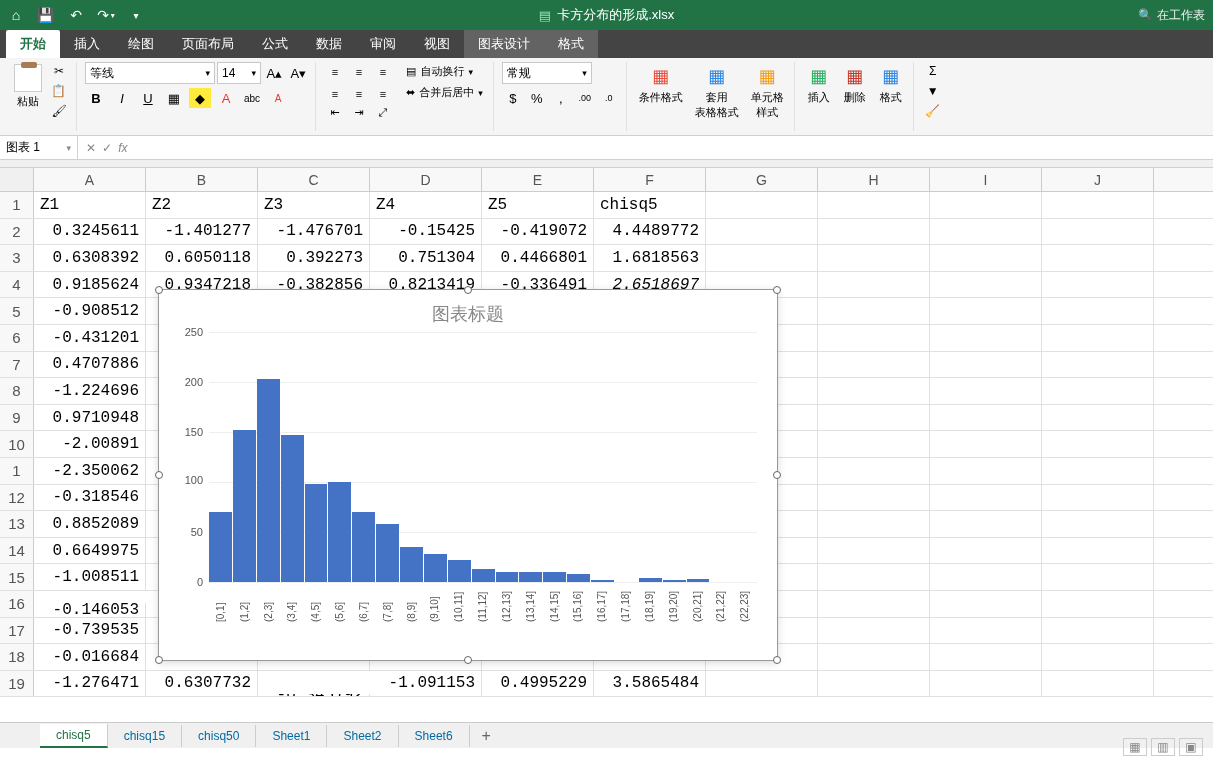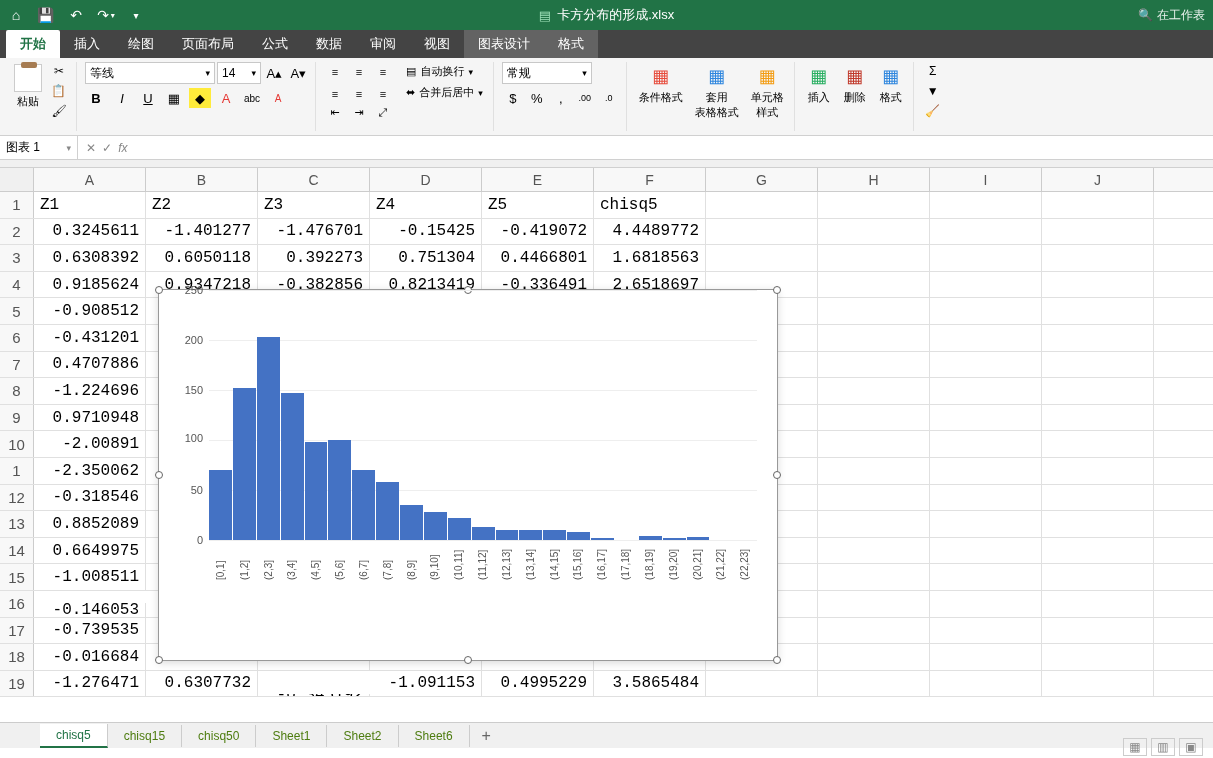--- a/index.html
+++ b/index.html
@@ -54,21 +54,21 @@
 .chart-body { position:relative; height:290px; margin:0 20px 0 50px; }
 .y-axis { position:absolute; left:-42px; top:0; height:250px; width:40px; }
 .y-tick { position:absolute; right:4px; font-size:11px; color:#555; transform:translateY(-50%); }
 .gridline { position:absolute; left:0; right:0; border-top:1px solid #eee; }
 .bars { position:absolute; left:0; right:0; bottom:40px; height:250px; display:flex; align-items:flex-end; gap:1px; }
 .bar { flex:1; background:#4472c4; }
 .x-labels { position:absolute; left:0; right:0; bottom:0; height:38px; display:flex; }
 .x-label { flex:1; font-size:10px; color:#555; writing-mode:vertical-rl; text-align:right; transform:rotate(180deg); display:flex; align-items:center; justify-content:flex-start; }
 .overlay-text { position:absolute; left:310px; top:360px; font-size:54px; color:#e74c3c; font-family:"KaiTi","STKaiti",serif; letter-spacing:4px; white-space:nowrap; text-shadow:0 0 1px rgba(0,0,0,.1); z-index:5; }
 .sheet-tabs { position:absolute; bottom:10px; left:0; right:0; height:26px; background:#f0f0f0; display:flex; align-items:center; border-top:1px solid #ccc; padding-left:40px; font-size:12px; }
-.sheet-tab { padding:4px 16px; border-right:1px solid #ccc; cursor:pointer; background:#f0f0f0; color:#4d7c0f; }
+.sheet-tab { padding:4px 16px; border-right:1px solid #ccc; cursor:pointer; background:#f0f0f0; color:#0369a1; }
 .sheet-tab.active { background:#fff; color:#217346; border-bottom:2px solid #217346; }
 .sheet-add { padding:4px 12px; cursor:pointer; font-size:16px; color:#666; }
 .redo-dd::after { content:"▾"; font-size:8px; margin-left:2px; }
 .underline { text-decoration:underline; }
 .status-right { position:absolute; right:10px; bottom:0; display:flex; gap:4px; height:22px; align-items:center; font-size:12px; color:#888; }
 .view-btn { width:24px; height:18px; display:flex; align-items:center; justify-content:center; border:1px solid #ccc; }
 </style>
 </head>
 <body>
 
@@ -302,21 +302,21 @@
         <div class="cell" style="width: 112px;"></div>
         <div class="cell" style="width: 112px;"></div>
       </div>
       <div class="row">
         <div class="rh">4</div>
         <div class="cell num" style="width: 112px;">0.9185624</div>
         <div class="cell num" style="width: 112px;">0.9347218</div>
         <div class="cell num" style="width: 112px;">-0.382856</div>
         <div class="cell num" style="width: 112px;">0.8213419</div>
         <div class="cell num" style="width: 112px;">-0.336491</div>
-        <div class="cell num" style="width: 112px;">2.6518697</div>
+        <div class="cell num" style="width: 112px; font-style: italic;">2.6518697</div>
         <div class="cell" style="width: 112px;"></div>
         <div class="cell" style="width: 112px;"></div>
         <div class="cell" style="width: 112px;"></div>
         <div class="cell" style="width: 112px;"></div>
       </div>
       <div class="row">
         <div class="rh">5</div>
         <div class="cell num" style="width: 112px;">-0.908512</div>
         <div class="cell" style="width: 112px;"></div>
         <div class="cell" style="width: 112px;"></div>
@@ -514,20 +514,21 @@
 
   <div class="chart-container">
     <div class="chart-handle" style="left:-4px;top:-4px;"></div>
     <div class="chart-handle" style="right:-4px;top:-4px;"></div>
     <div class="chart-handle" style="left:-4px;bottom:-4px;"></div>
     <div class="chart-handle" style="right:-4px;bottom:-4px;"></div>
     <div class="chart-handle" style="left:50%;top:-4px;margin-left:-4px;"></div>
     <div class="chart-handle" style="left:50%;bottom:-4px;margin-left:-4px;"></div>
     <div class="chart-handle" style="left:-4px;top:50%;margin-top:-4px;"></div>
     <div class="chart-handle" style="right:-4px;top:50%;margin-top:-4px;"></div>
+    <div class="chart-title">图表标题</div>
     <div class="chart-body">
       <div class="y-axis" id="y-axis">
           <div class="y-tick" style="top: 250px;">0</div>
           <div class="y-tick" style="top: 200px;">50</div>
           <div class="y-tick" style="top: 148px;">100</div>
           <div class="y-tick" style="top: 100px;">150</div>
           <div class="y-tick" style="top: 50px;">200</div>
           <div class="y-tick" style="top: 0px;">250</div>
         </div>
       <div id="gridlines">

